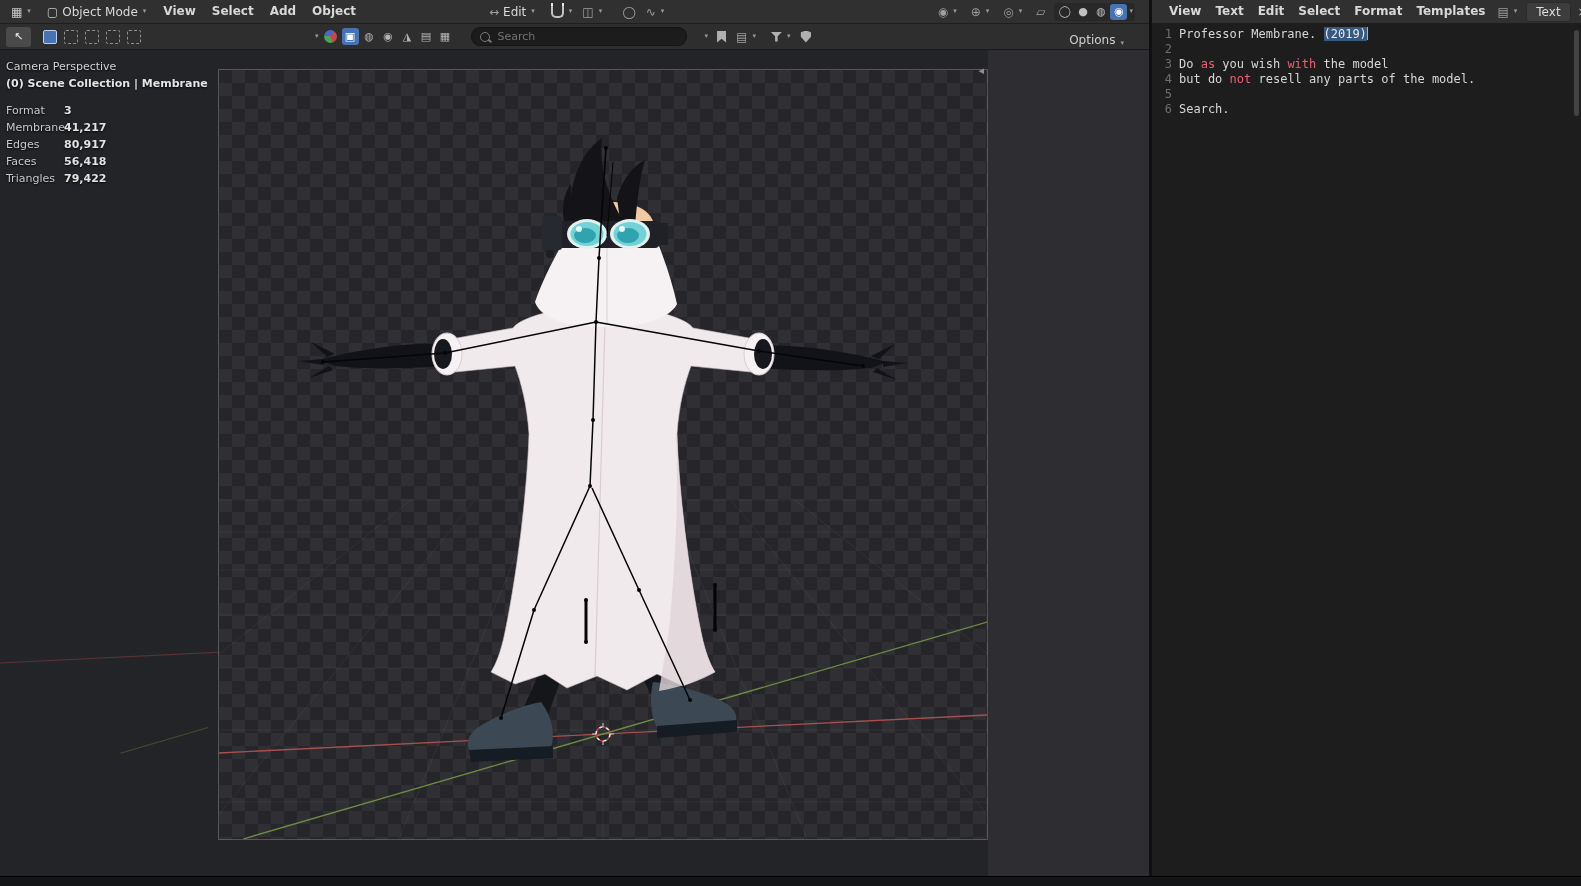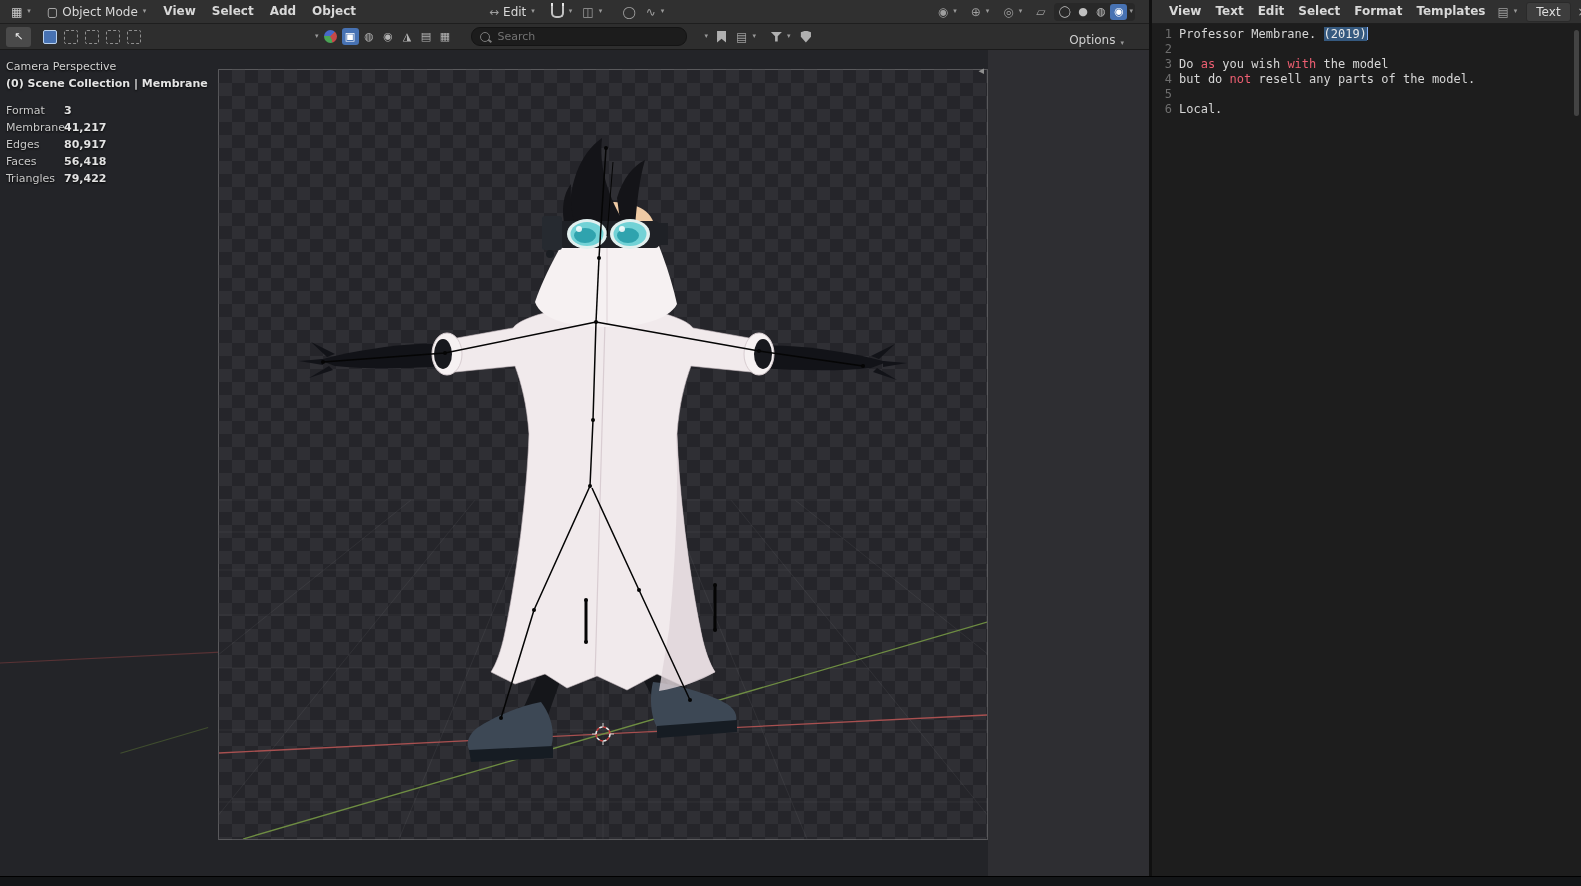--- a/index.html
+++ b/index.html
@@ -393,21 +393,21 @@
       </div>
     </header>
 
     <div class="code-area">
       <div>
           <div class="code-line"><span class="lnum">1</span><span class="lcontent"><span>Professor Membrane. </span><span class="sel">(2019)</span><span class="caret"></span></span></div>
           <div class="code-line"><span class="lnum">2</span><span class="lcontent"></span></div>
           <div class="code-line"><span class="lnum">3</span><span class="lcontent"><span>Do </span><span class="kw">as</span><span> you wish </span><span class="kw">with</span><span> the model</span></span></div>
           <div class="code-line"><span class="lnum">4</span><span class="lcontent"><span>but do </span><span class="kw">not</span><span> resell any parts of the model.</span></span></div>
           <div class="code-line"><span class="lnum">5</span><span class="lcontent"></span></div>
-          <div class="code-line"><span class="lnum">6</span><span class="lcontent"><span>Local.</span></span></div>
+          <div class="code-line"><span class="lnum">6</span><span class="lcontent"><span>Search.</span></span></div>
         </div>
       <div class="scroll-thumb"></div>
     </div>
 
   </section>
 
   <footer id="status-bar"></footer>
 </div>
 
 </body></html>

